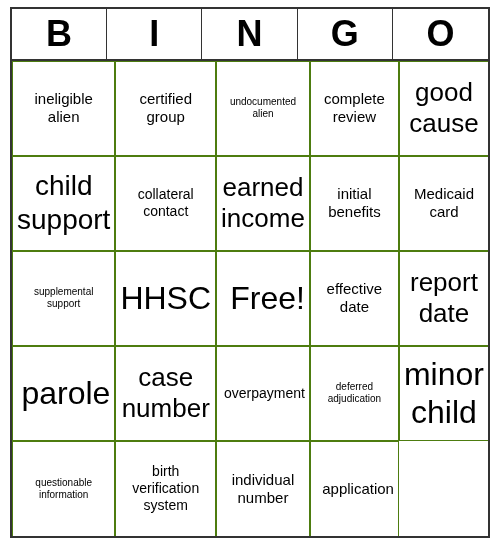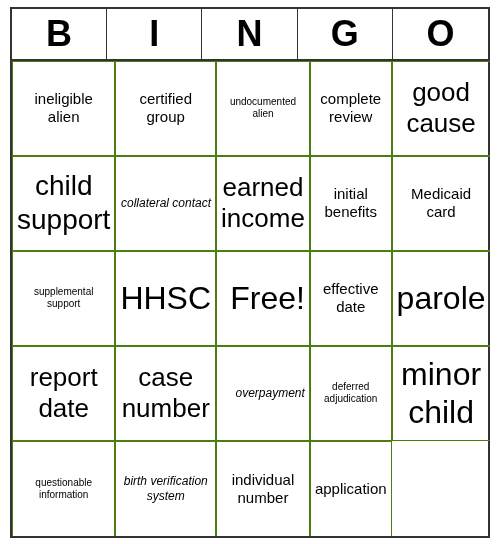--- a/index.html
+++ b/index.html
@@ -66,21 +66,21 @@
     .bingo-cell:nth-child(n+21) {
       border-bottom: none;
     }
 
     .cell-text {
       line-height: 1.2;
     }
 
     
     .size-xs { font-size: 10px; }
-    .size-sm { font-size: 12px; font-style: italic; }
+    .size-sm { font-size: 14px; }
     .size-md { font-size: 15px; }
     .size-lg { font-size: 28px; }
     .size-xl { font-size: 26px; }
     .size-xxl { font-size: 32px; }
   </style>
 </head>
 <body>
 
 <div class="bingo-card">
   <div class="bingo-header">
@@ -127,24 +127,24 @@
       <div class="bingo-cell">
         <span class="cell-text size-xxl">HHSC</span>
       </div>
       <div class="bingo-cell">
         <span class="cell-text size-xxl">Free!</span>
       </div>
       <div class="bingo-cell">
         <span class="cell-text size-md">effective date</span>
       </div>
       <div class="bingo-cell">
-        <span class="cell-text size-xxl">parole</span>
+        <span class="cell-text size-xl">report date</span>
       </div>
       <div class="bingo-cell">
-        <span class="cell-text size-xl">report date</span>
+        <span class="cell-text size-xxl">parole</span>
       </div>
       <div class="bingo-cell">
         <span class="cell-text size-xl">case number</span>
       </div>
       <div class="bingo-cell">
         <span class="cell-text size-sm">overpayment</span>
       </div>
       <div class="bingo-cell">
         <span class="cell-text size-xs">deferred adjudication</span>
       </div>

